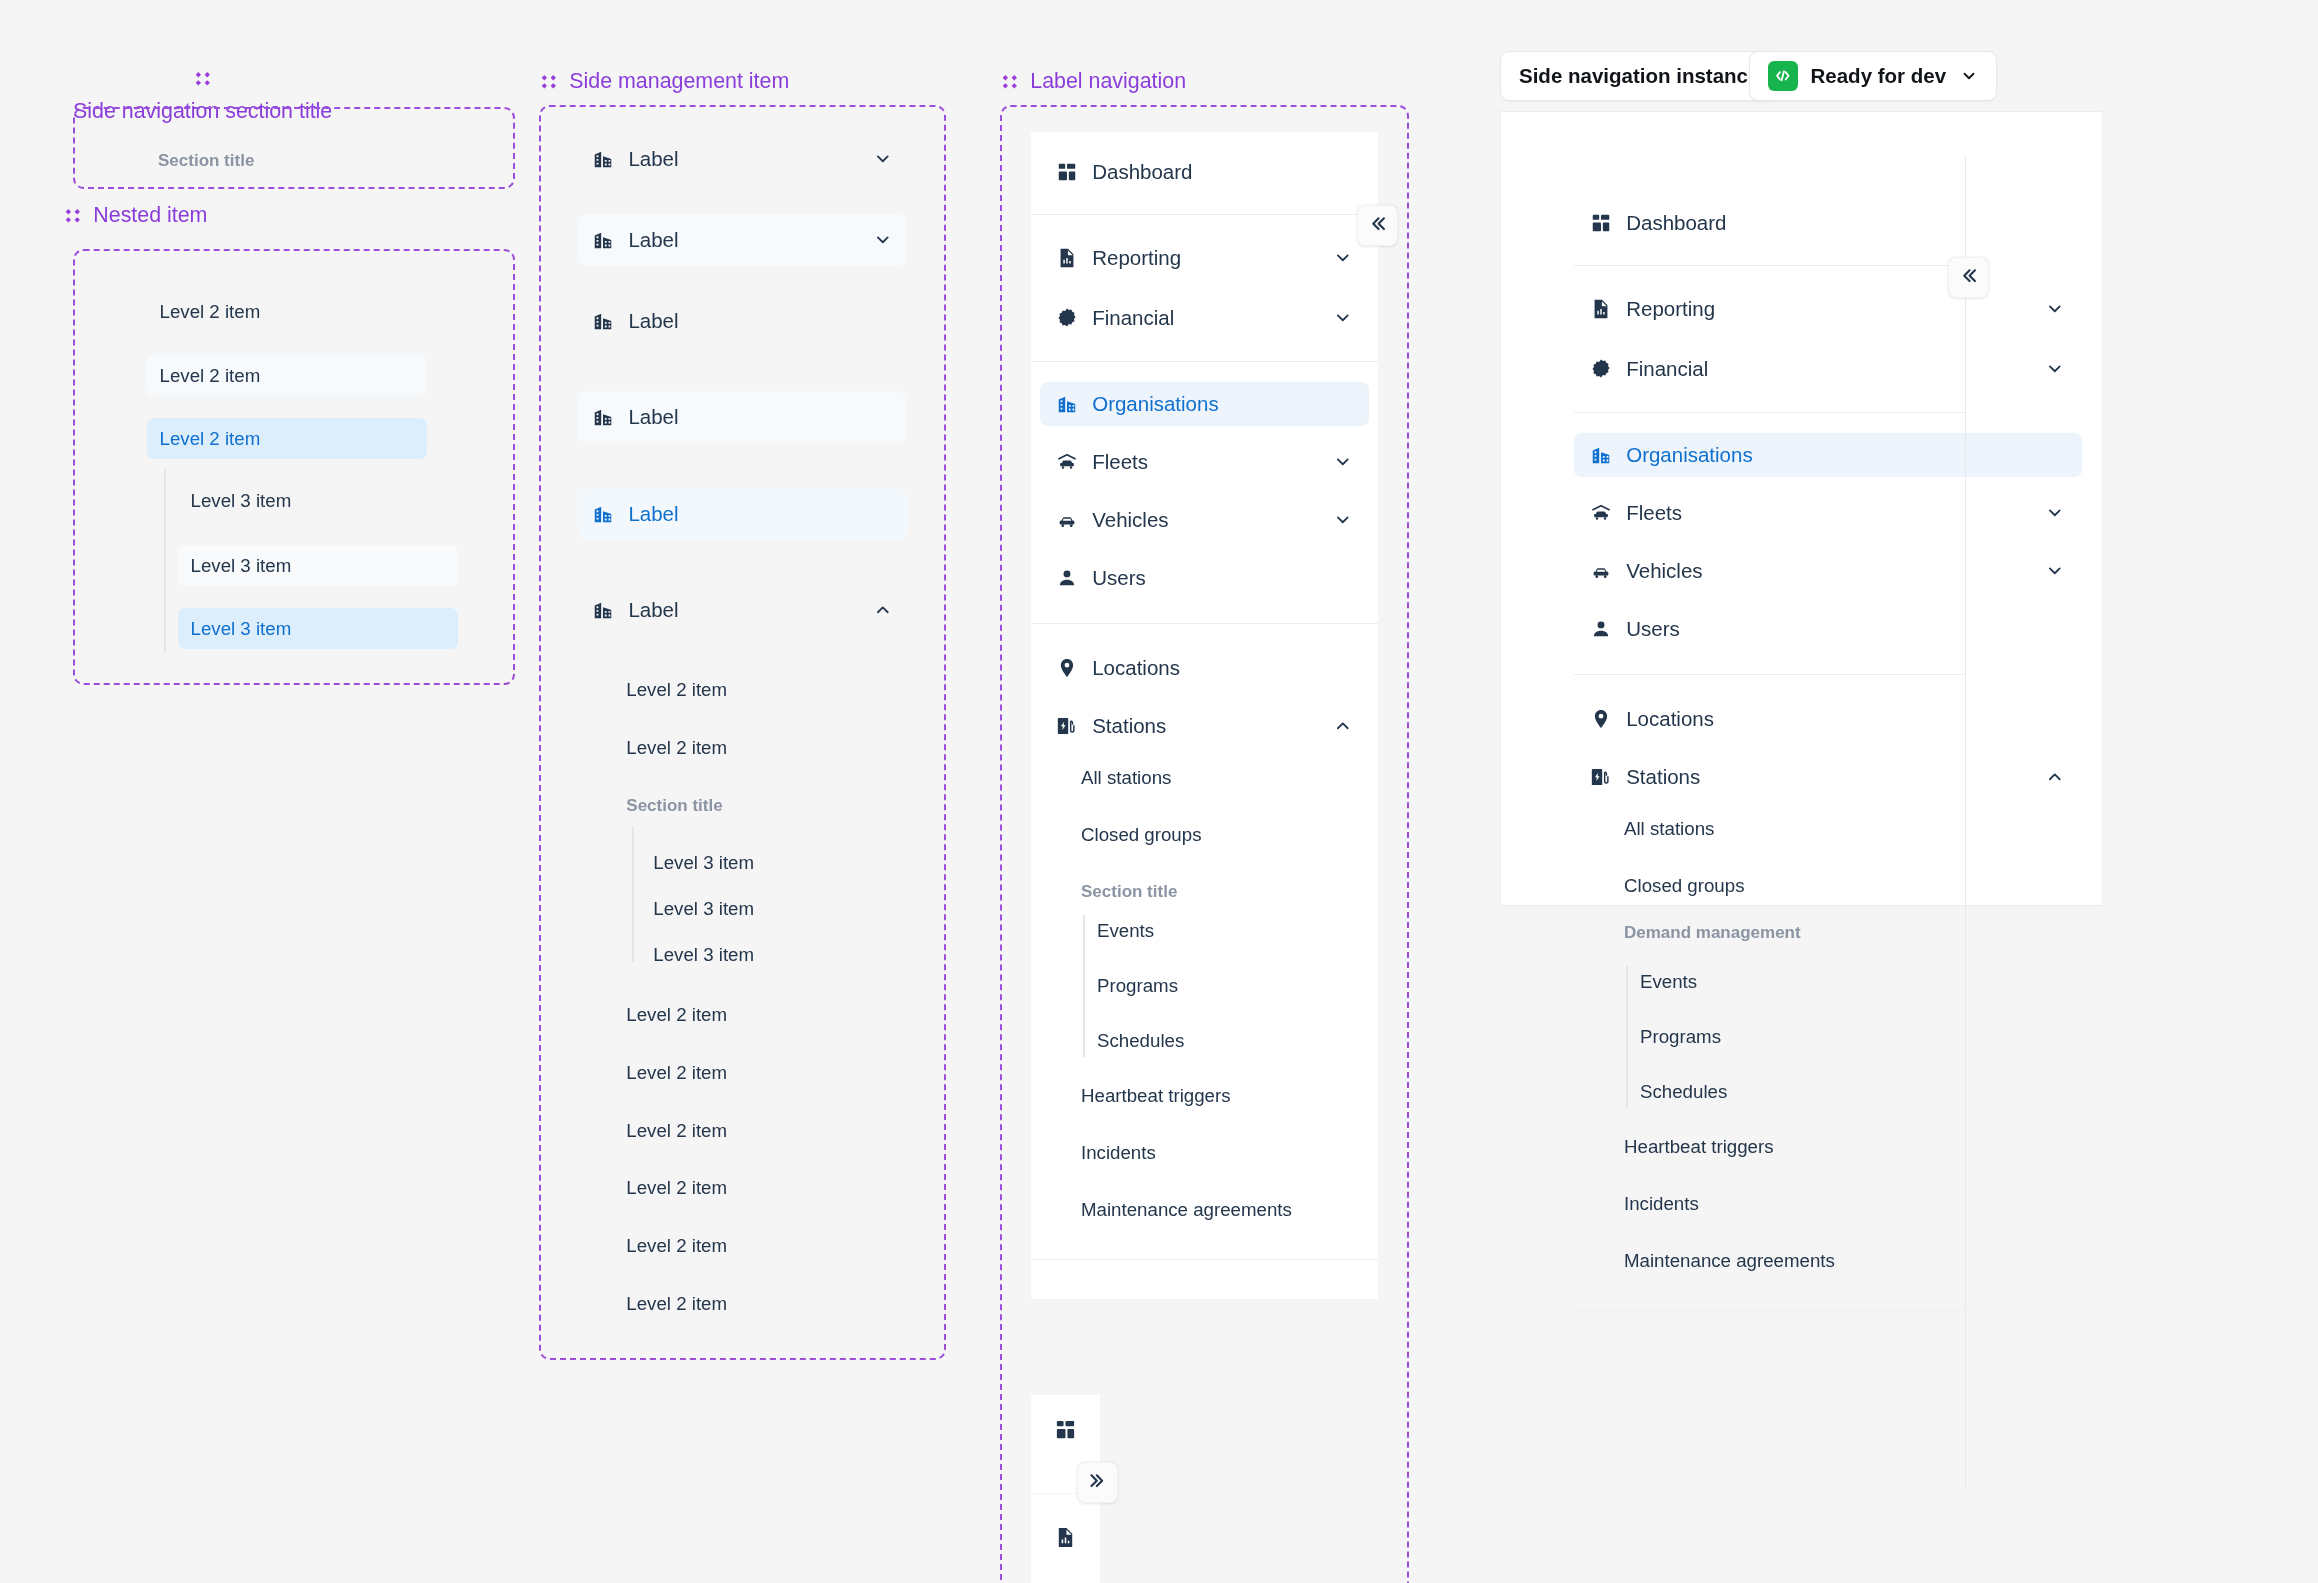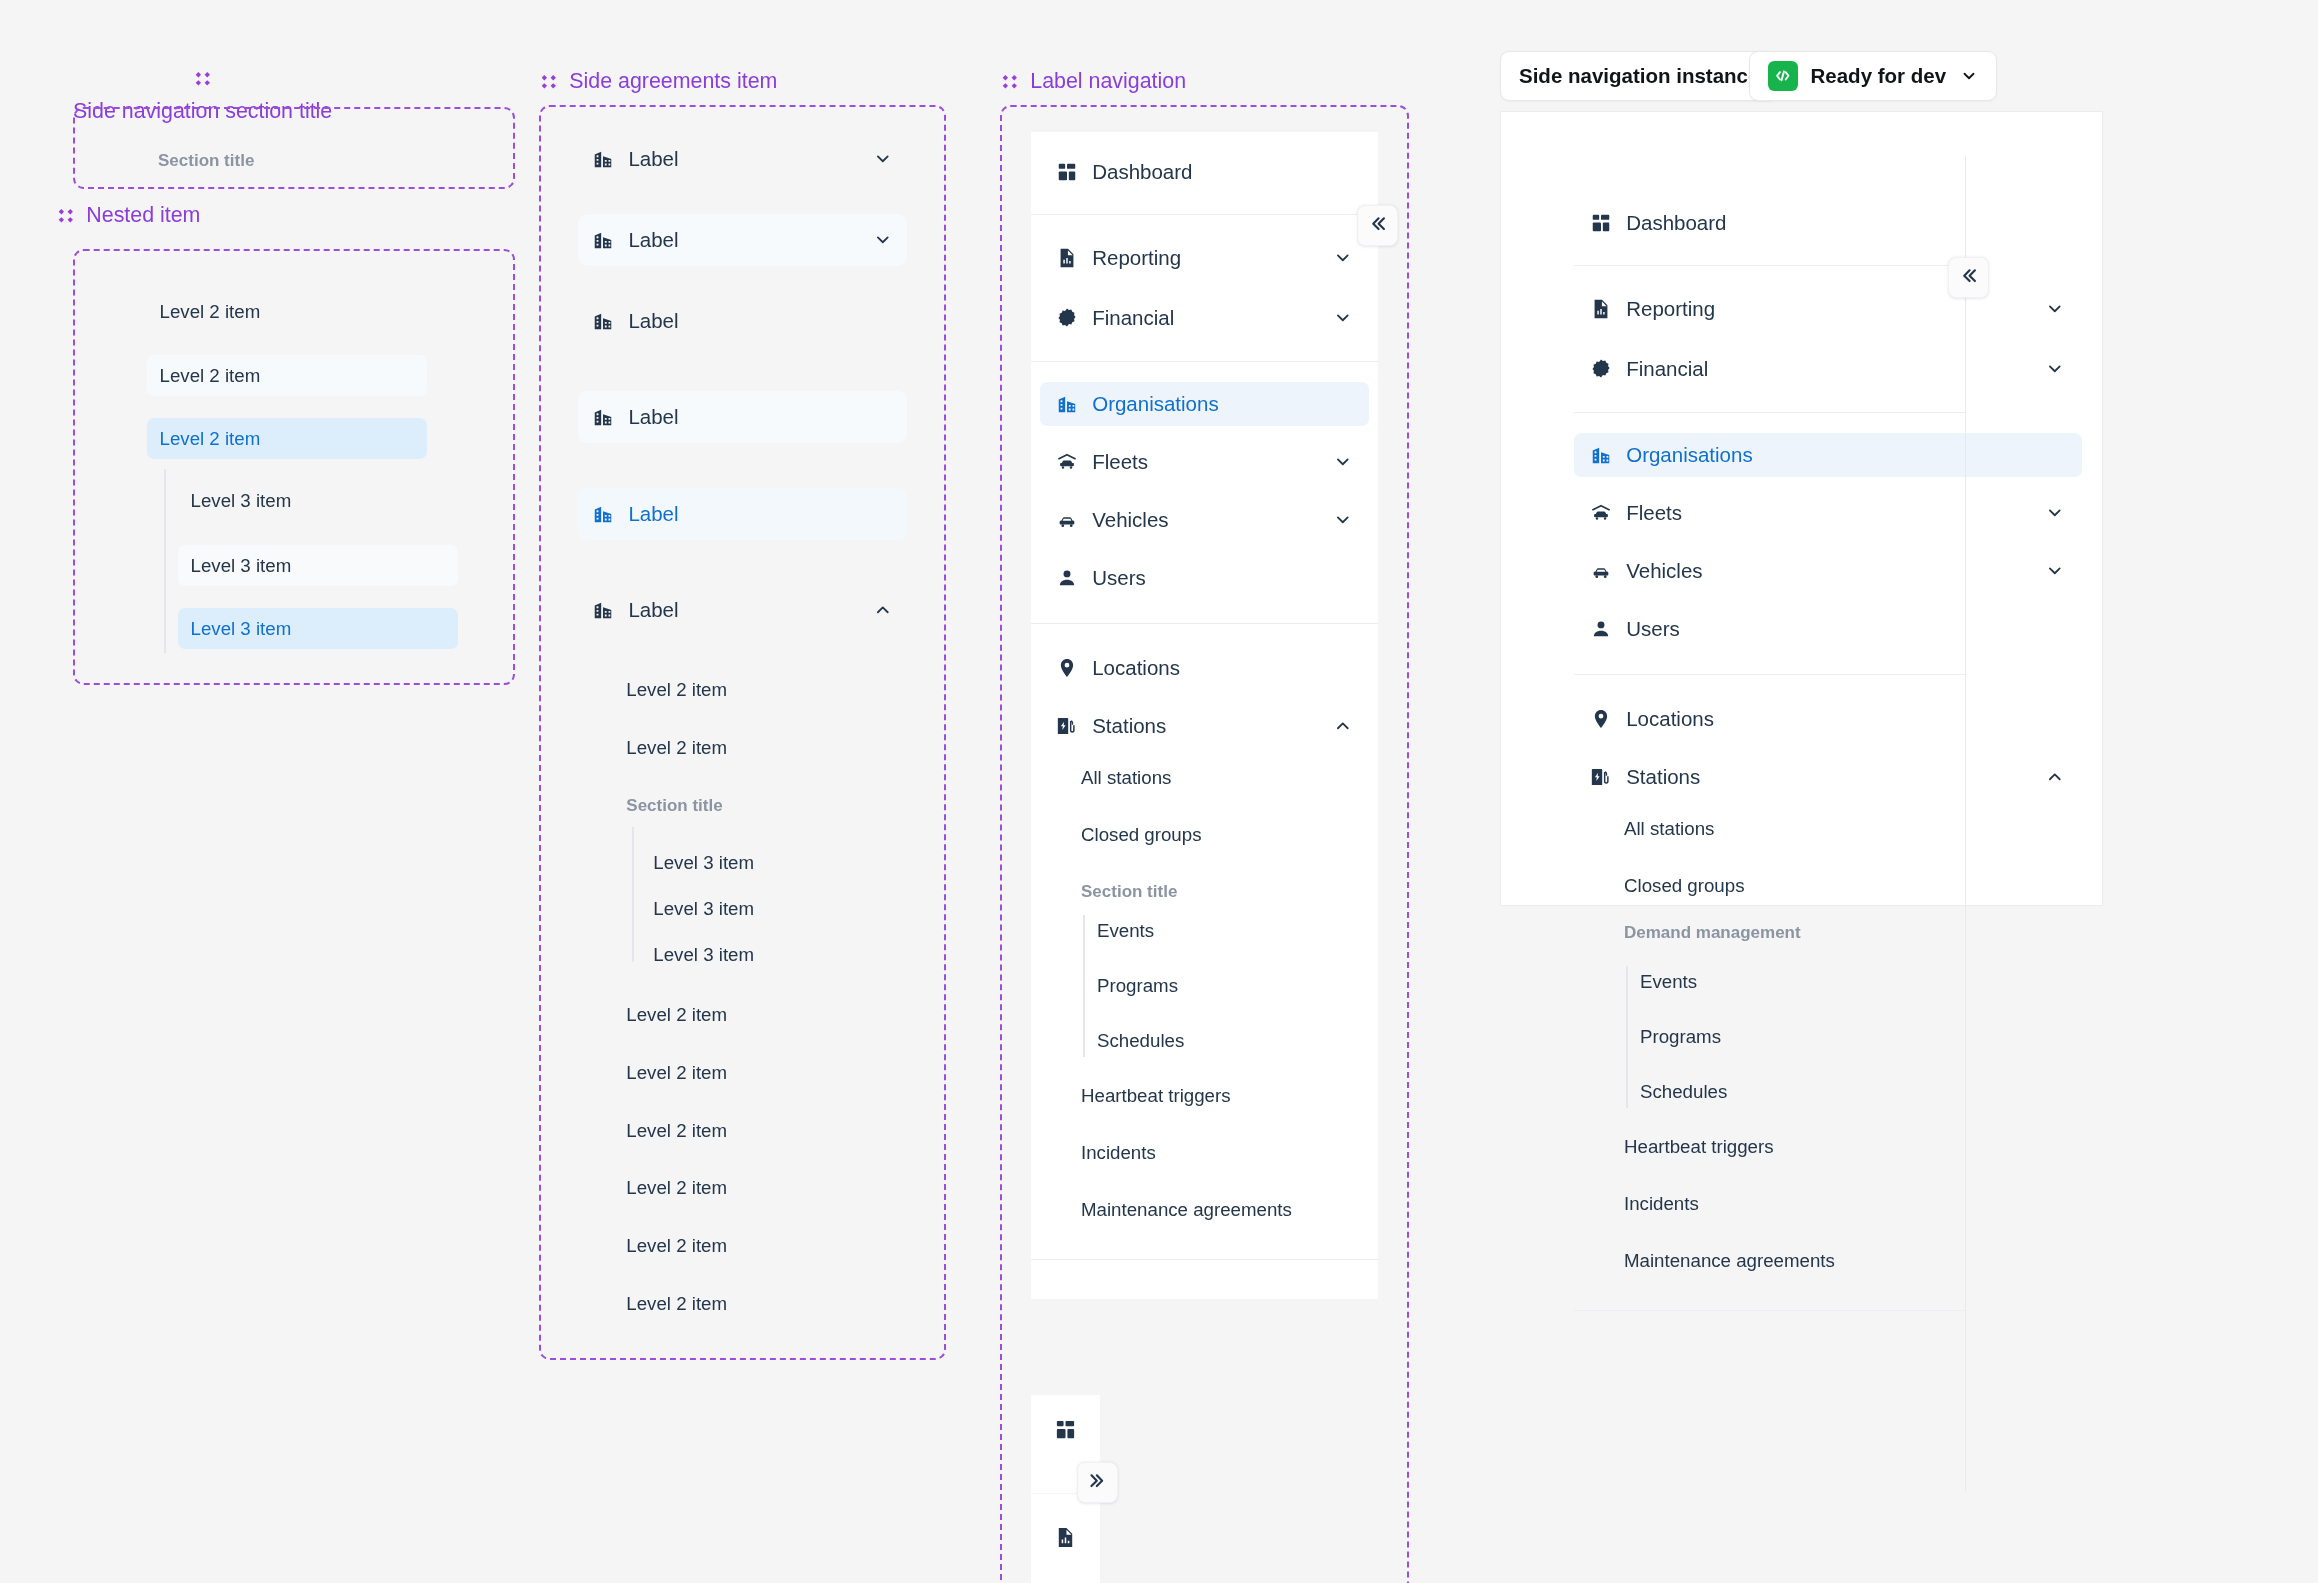--- a/index.html
+++ b/index.html
@@ -184,21 +184,21 @@
             <path d="M6 12.5 9 15.5 6 18.5 3 15.5Z"></path>
             <path d="M16 12.5 19 15.5 16 18.5 13 15.5Z"></path>
           </g>
         </svg>
     </span>
     <span>Side navigation section title</span>
   </div>
   <div class="dashed-frame" id="c1-frame1"></div>
   <div class="sect-title" id="c1-sectiontitle">Section title</div>
 
-  <div class="anno-label" style="left:56px; top:203px;">
+  <div class="anno-label" style="left:63px; top:203px;">
     <span class="anno-diamond">
       <svg width="19.6" height="19.6" viewBox="0 0 22 22">
           <g fill="#9b3ddb">
             <path d="M6 3.5 9 6.5 6 9.5 3 6.5Z"></path>
             <path d="M16 3.5 19 6.5 16 9.5 13 6.5Z"></path>
             <path d="M6 12.5 9 15.5 6 18.5 3 15.5Z"></path>
             <path d="M16 12.5 19 15.5 16 18.5 13 15.5Z"></path>
           </g>
         </svg>
     </span>
@@ -231,21 +231,21 @@
     <span class="anno-diamond">
       <svg width="19.6" height="19.6" viewBox="0 0 22 22">
           <g fill="#9b3ddb">
             <path d="M6 3.5 9 6.5 6 9.5 3 6.5Z"></path>
             <path d="M16 3.5 19 6.5 16 9.5 13 6.5Z"></path>
             <path d="M6 12.5 9 15.5 6 18.5 3 15.5Z"></path>
             <path d="M16 12.5 19 15.5 16 18.5 13 15.5Z"></path>
           </g>
         </svg>
     </span>
-    <span>Side agreements item</span>
+    <span>Side management item</span>
   </div>
   <div class="dashed-frame" id="c2-frame"></div>
 
   <div class="c2-row" style="top:133px;">
     <span class="ico">
       <svg width="22" height="22" viewBox="0 0 24 24" fill="#24364b">
           <path d="M3 21V7l7-3v17H3Zm2-3h2v-2H5v2Zm0-4h2v-2H5v2Zm0-4h2V8H5v2Zm7 11V9l9 3v9h-9Zm2-2h2v-2h-2v2Zm4 0h2v-2h-2v2Zm-4-4h2v-2h-2v2Zm4 0h2v-2h-2v2Z"></path>
         </svg>
     </span>
     <span>Label</span>

